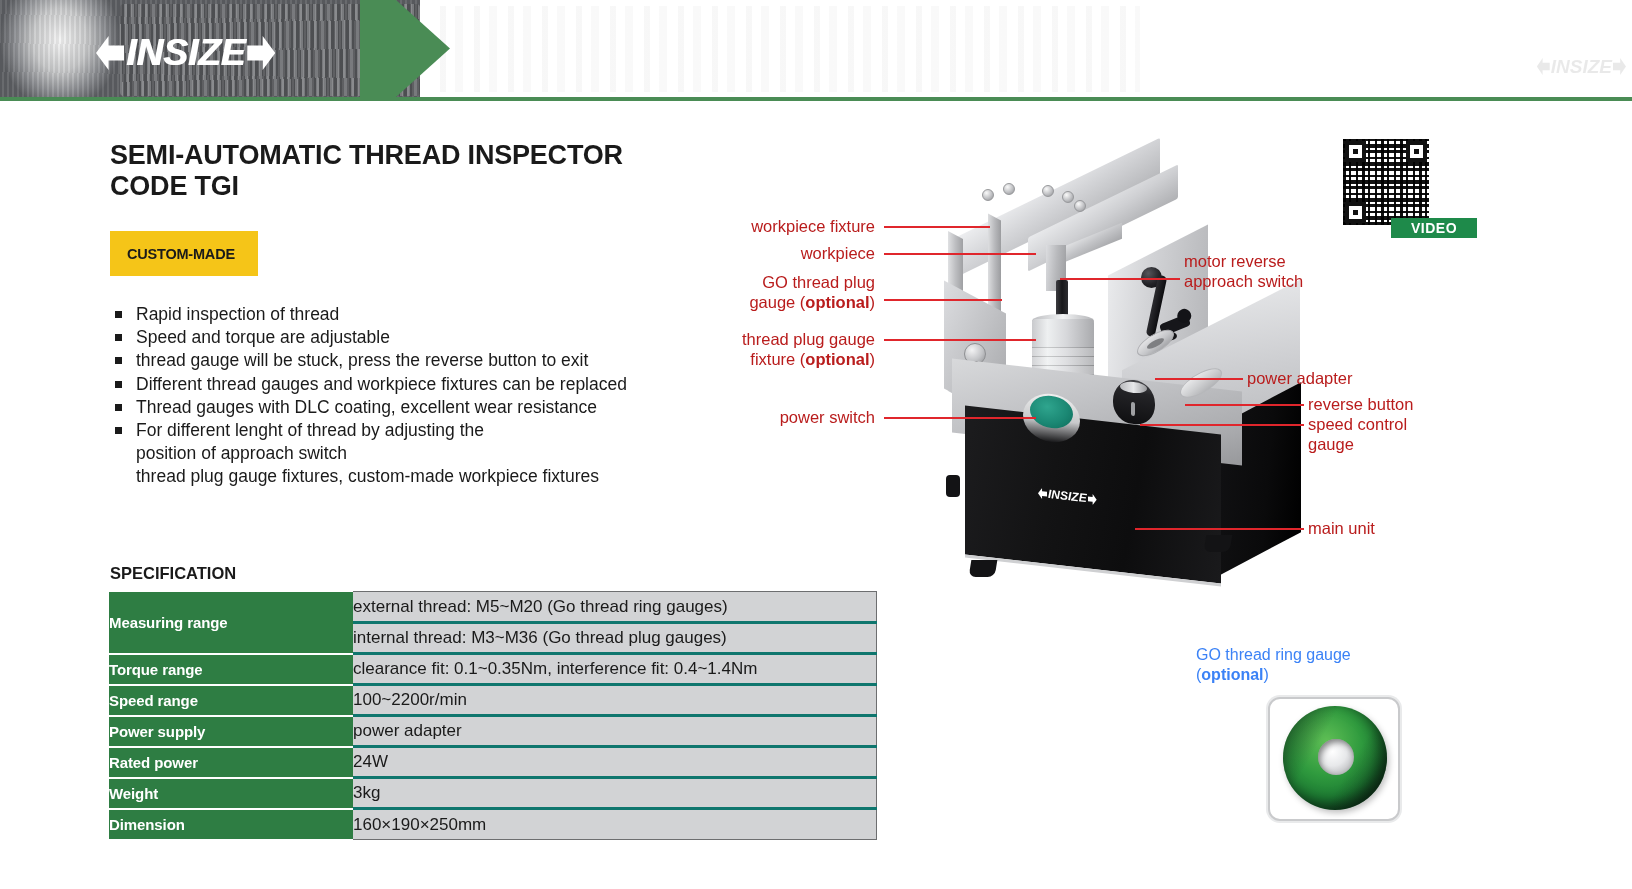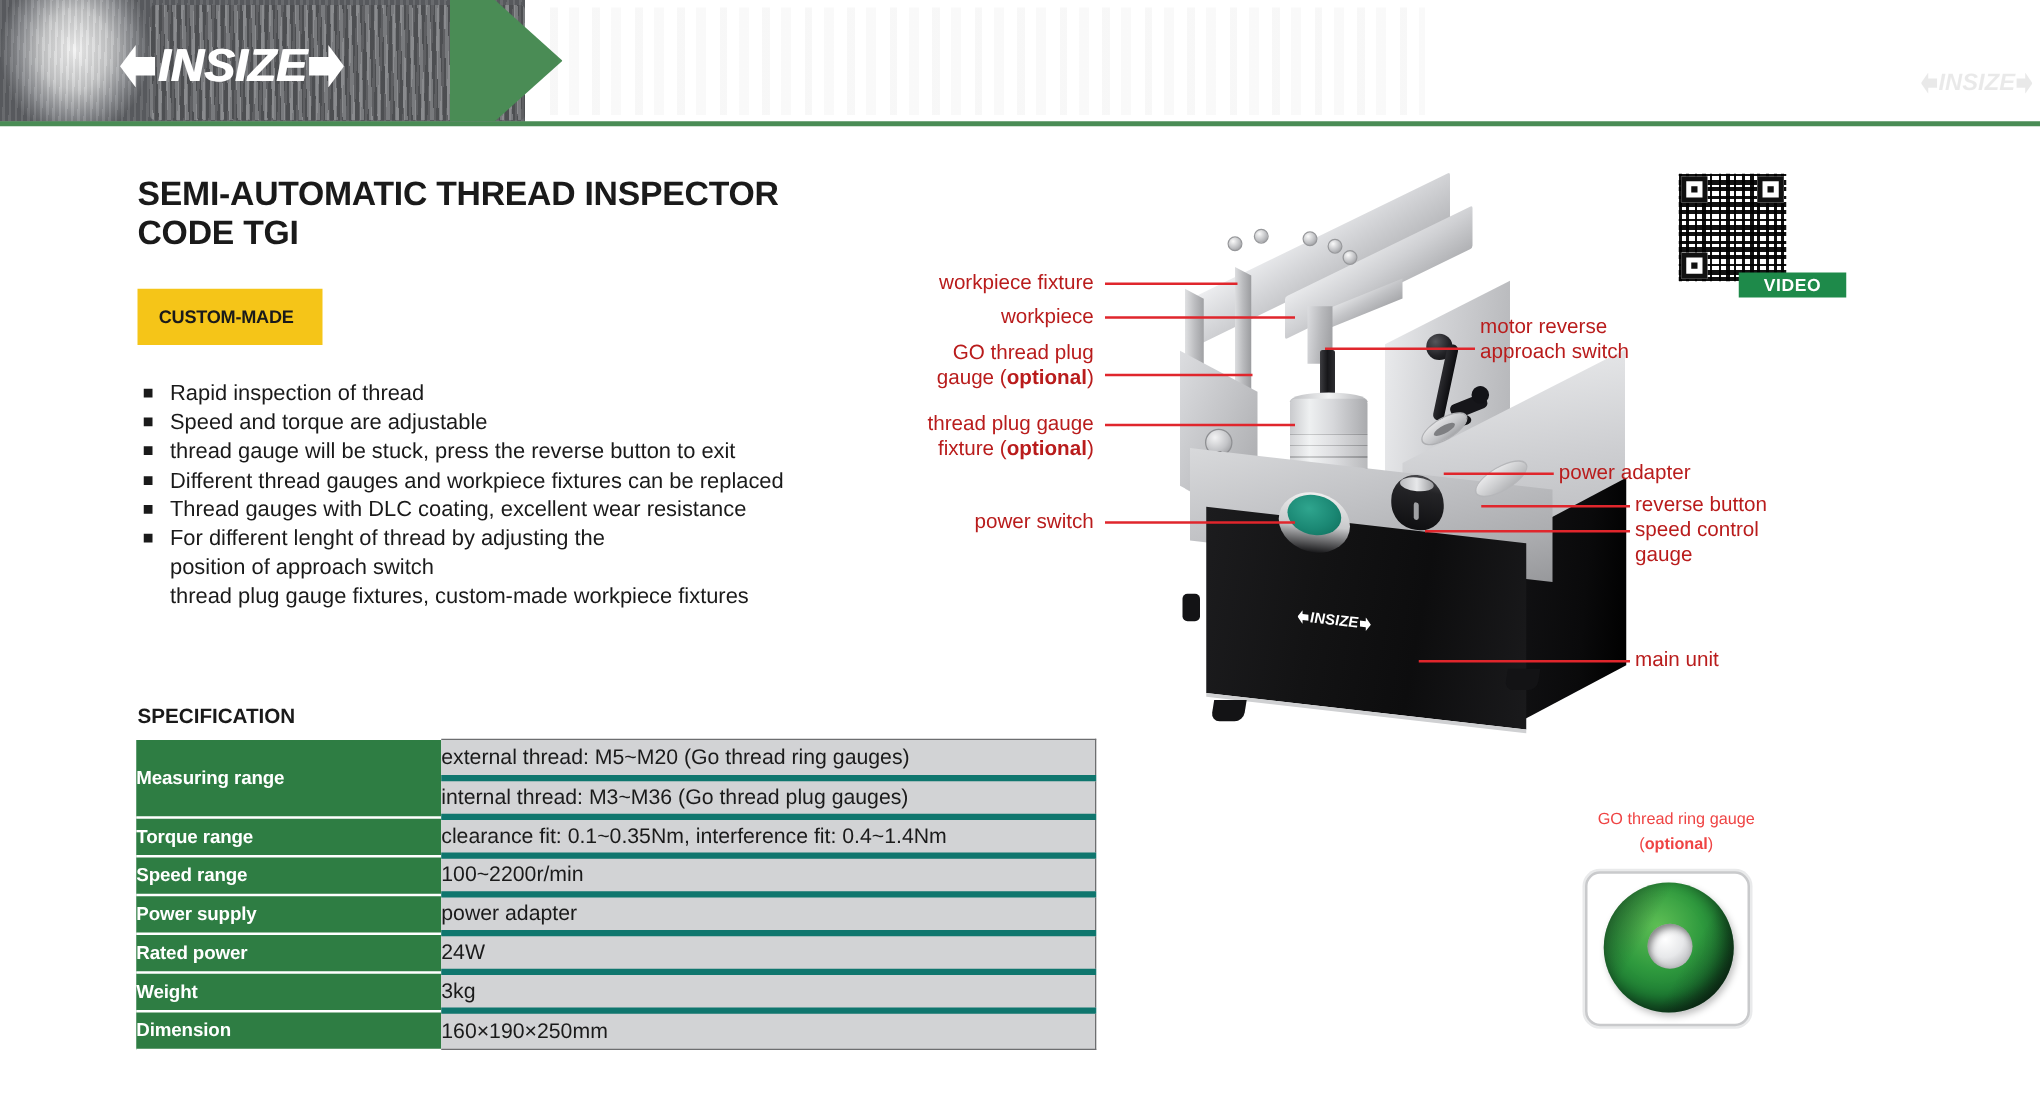--- a/index.html
+++ b/index.html
@@ -121,21 +121,21 @@
   td.k {
     width:244px; background:#2e7d43; color:#ffffff;
     font-size:15px; font-weight:bold; padding:6px 0 6px 19px;
     border-bottom:2px solid #ffffff; vertical-align:middle;
     letter-spacing:-0.1px;
   }
   td.k.span2 { border-bottom:2px solid #ffffff; }
   td.v {
     background:#d2d3d5; color:#1a1a1a; font-size:17px;
     padding:5px 0 5px 13px; border-bottom:1px solid #6d6e70;
-    border-top:5px solid #0f766e; border-right:1px solid #6d6e70;
+    border-top:3px solid #0f766e; border-right:1px solid #6d6e70;
     vertical-align:middle; height:31px;
   }
   tr:first-child td.v { border-top:1px solid #6d6e70; }
 
   
   .photo-area { position:absolute; left:860px; top:175px; width:480px; height:450px; }
 
   .machine { position:absolute; left:0; top:0; width:480px; height:450px; }
 
   
@@ -362,22 +362,22 @@
   .qr-e2{ right:2px; top:2px; }
   .qr-e3{ left:2px; bottom:2px; }
   .video-badge {
     position:absolute; left:1343px; top:218px; width:86px; height:20px;
     background:#1e8a4a; color:#fff; font-size:14px; font-weight:bold;
     display:flex; align-items:center; justify-content:center; letter-spacing:.5px;margin-left:48px;
   }
 
   
   .ring-caption {
-    position:absolute; left:1196px; top:645px; width:290px; text-align:center;
-    font-size:13px; color:#ef4444; line-height:20px;
+    position:absolute; left:1196px; top:645px; width:290px; 
+    font-size:16px; color:#3b82f6; line-height:20px;
   }
   .ring-caption b{ font-weight:bold; }
   .ring-frame {
     position:absolute; left:1268px; top:697px; width:132px; height:124px;
     border:2px solid #c9cacc; border-radius:12px; background:#fff;
     box-shadow: 0 0 0 2px #e9eaeb;
   }
   .ring-gauge {
     position:absolute; left:1283px; top:706px; width:104px; height:104px;
     border-radius:50%;

